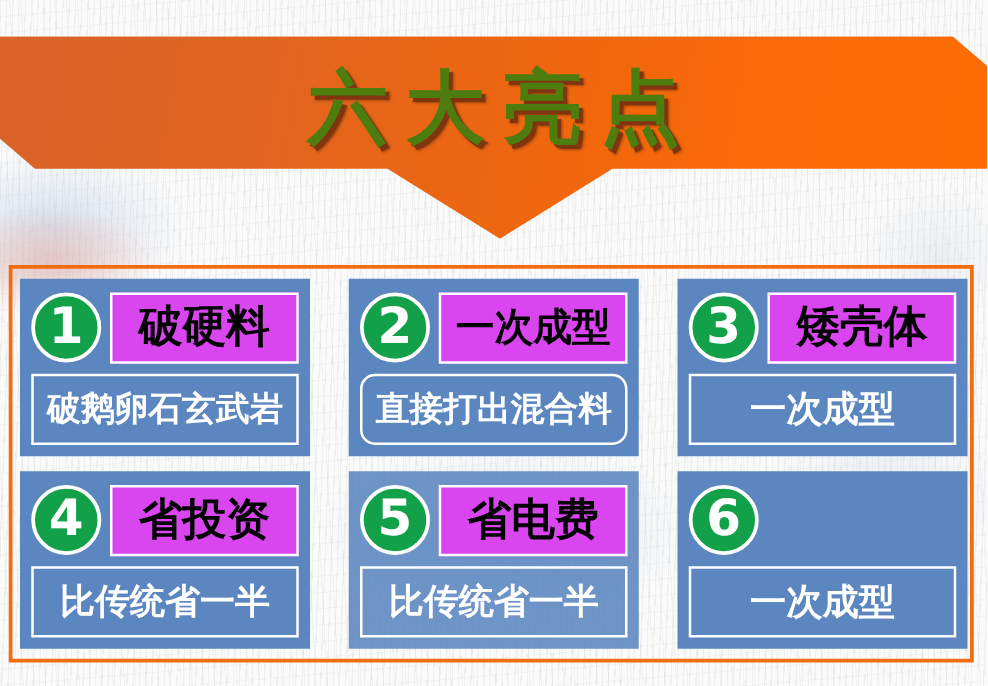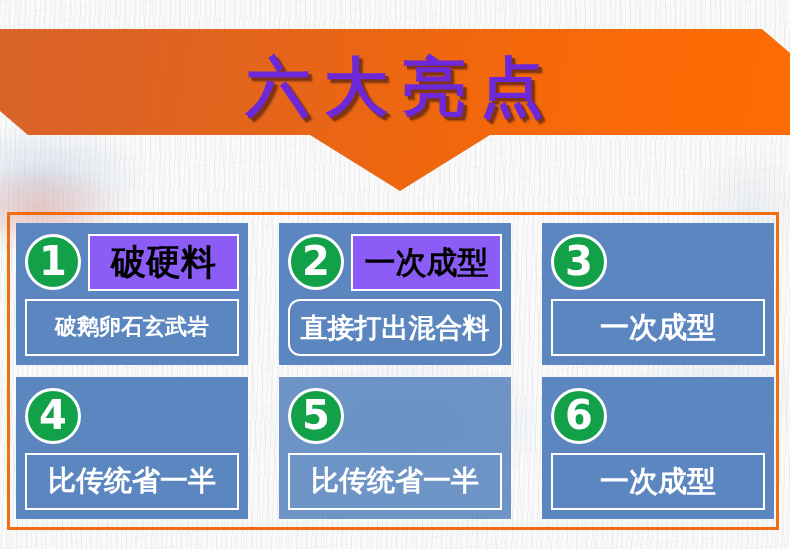--- a/index.html
+++ b/index.html
@@ -34,21 +34,21 @@
   #banner-shape{
     position:absolute;left:0;top:0;width:790px;height:162px;
     background:linear-gradient(100deg,#d9632a 0%,#e1641f 26%,#f1670d 58%,#fb6a06 80%,#fc6c04 100%);
     -webkit-clip-path:polygon(0 0, 762px 0, 790px 24px, 790px 106px, 490px 106px, 400px 162px, 310px 106px, 28px 106px, 0 82px);
     clip-path:polygon(0 0, 762px 0, 790px 24px, 790px 106px, 490px 106px, 400px 162px, 310px 106px, 28px 106px, 0 82px);
     filter:drop-shadow(0 2px 2px rgba(120,60,20,.22));
   }
   #banner-title{
     position:absolute;left:0;top:18px;width:790px;height:80px;
     display:flex;align-items:center;justify-content:center;
-    font-size:64px;font-weight:bold;color:#6d28d9;
+    font-size:64px;font-weight:bold;color:#4d7c0f;
     letter-spacing:14px;text-indent:14px;line-height:1;
     text-shadow:3px 3px 0 #80340f, 4px 4px 2px rgba(90,40,12,.55);
     white-space:nowrap;
   }
 
   
   #frame{
     position:absolute;left:7px;top:212px;width:772px;height:318px;
     border:3px solid #f26c12;box-sizing:border-box;background:transparent;
   }
@@ -70,35 +70,35 @@
   .num-circle{
     flex:0 0 auto;width:56px;height:56px;border-radius:50%;
     background:#12a149;border:3px solid #ffffff;box-sizing:border-box;
     display:flex;align-items:center;justify-content:center;
     color:#ffffff;font-size:40px;font-weight:bold;line-height:1;
     font-family:"DejaVu Sans","Liberation Sans",sans-serif;
     padding-bottom:3px;
   }
   .highlight{
     flex:1 1 auto;margin-left:7px;height:57px;
-    background:#8b5cf6;border:2px solid #ffffff;box-sizing:border-box;
+    background:#d946ef;border:2px solid #ffffff;box-sizing:border-box;
     display:flex;align-items:center;justify-content:center;
     color:#000000;font-size:35px;font-weight:bold;line-height:1;
     letter-spacing:0px;white-space:nowrap;
   }
   .subbox{
     height:58px;margin-top:5px;
     border:2px solid #ffffff;box-sizing:border-box;
     display:flex;align-items:center;justify-content:center;
     color:#ffffff;font-size:29px;font-weight:bold;line-height:1;
     white-space:nowrap;
   }
   .card.c2 .highlight{font-size:31px;}
   .card.c2 .subbox{font-size:27px;border-radius:12px;}
-  .card.c1 .subbox{font-size:22px;}
+  .card.c1 .subbox{font-size:27px;}
   .card.c4 .subbox, .card.c5 .subbox{font-size:28px;}
 </style>
 </head>
 <body>
 
 <div id="bg">
   <div class="tex"></div>
   <div class="smudge1"></div>
   <div class="smudge2"></div>
   <div class="smudge3"></div>
@@ -127,34 +127,37 @@
     <div class="card-top">
       <div class="num-circle">2</div>
       <div class="highlight">一次成型</div>
     </div>
     <div class="subbox">直接打出混合料</div>
   </div>
 
   <div class="card c3">
     <div class="card-top">
       <div class="num-circle">3</div>
+      <div class="highlight">矮壳体</div>
     </div>
     <div class="subbox">一次成型</div>
   </div>
 
   <div class="card c4">
     <div class="card-top">
       <div class="num-circle">4</div>
+      <div class="highlight">省投资</div>
     </div>
     <div class="subbox">比传统省一半</div>
   </div>
 
   <div class="card c5 translucent">
     <div class="card-top">
       <div class="num-circle">5</div>
+      <div class="highlight">省电费</div>
     </div>
     <div class="subbox">比传统省一半</div>
   </div>
 
   <div class="card c6">
     <div class="card-top">
       <div class="num-circle">6</div>
     </div>
     <div class="subbox">一次成型</div>
   </div>

